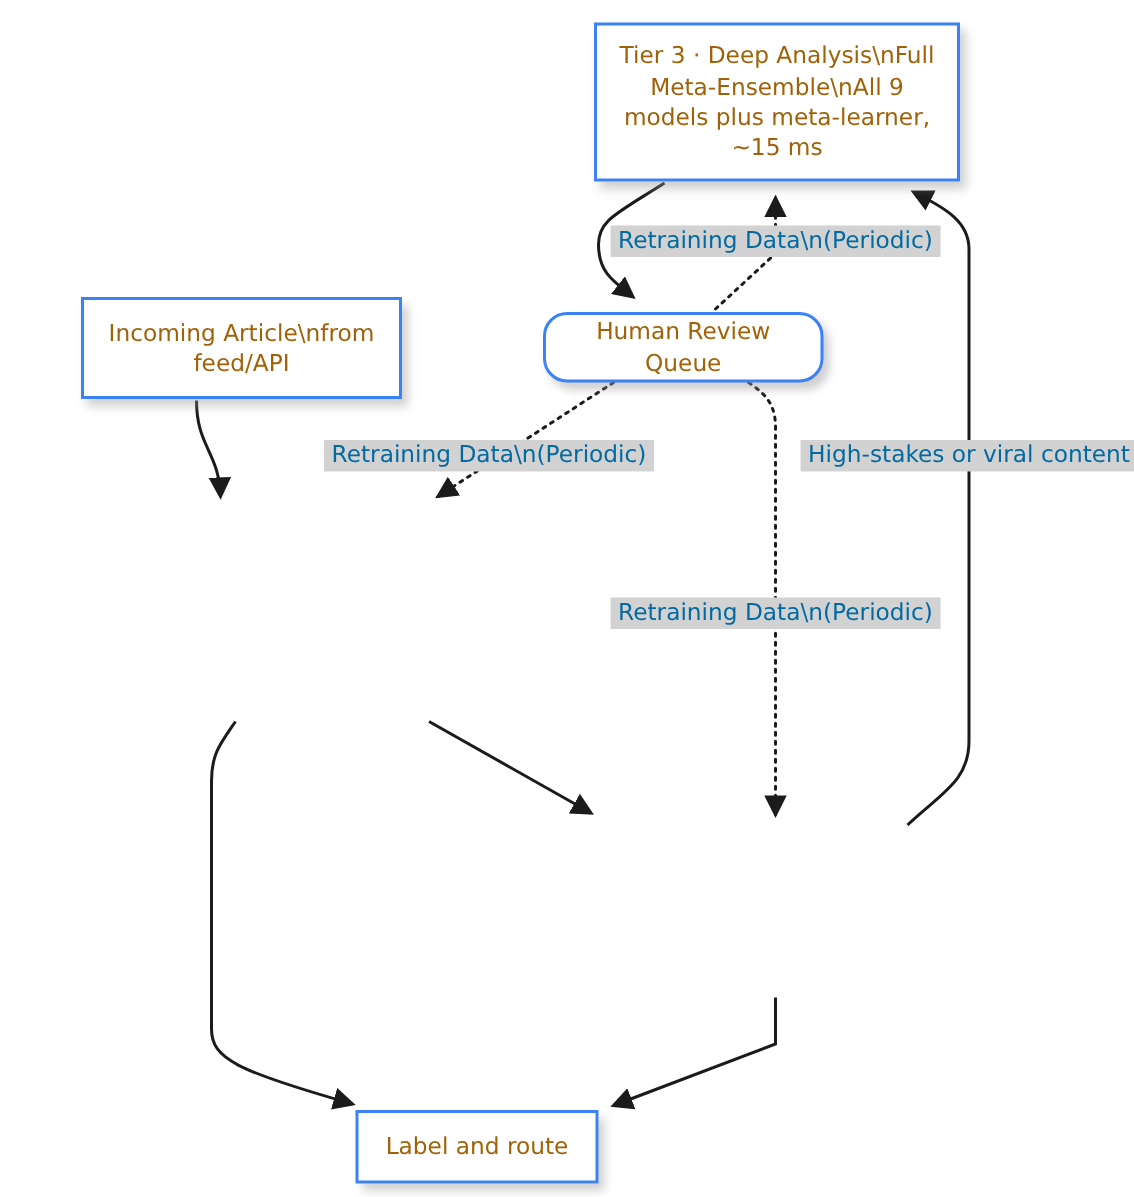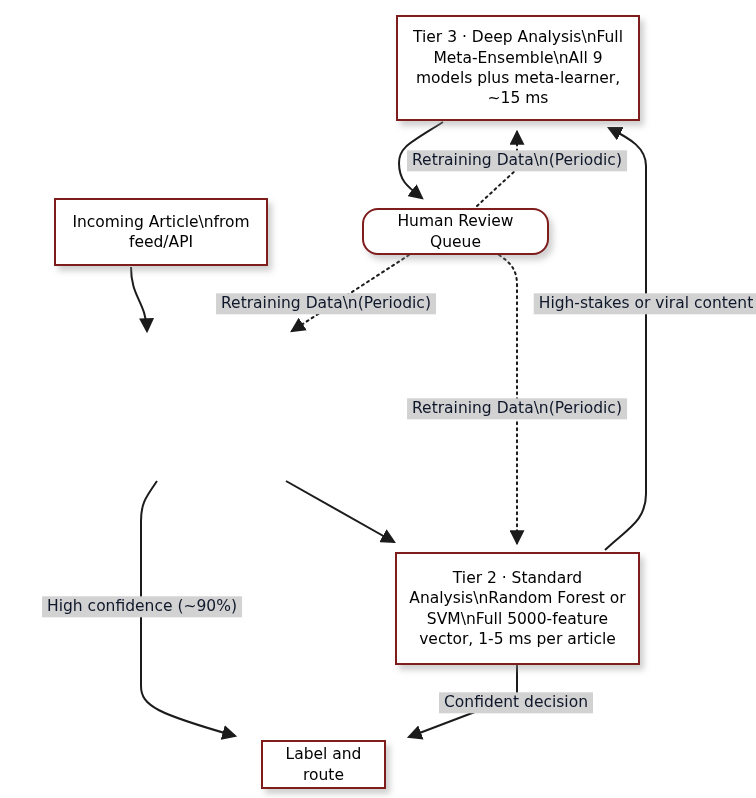--- a/index.html
+++ b/index.html
@@ -10,33 +10,33 @@
     font-family:"DejaVu Sans","Liberation Sans",sans-serif;
     overflow:hidden;
   }
   svg.edges{position:absolute;left:0;top:0;width:756px;height:798px;}
   .edge{fill:none;stroke:#1b1b1b;stroke-width:2px;}
   .edge.dotted{stroke-dasharray:2 4;stroke-linecap:round;}
   .node{
     position:absolute;
     box-sizing:border-box;
     background:#ffffff;
-    border:2px solid #7f1d1d;
-    color:#000000;
+    border:2px solid #3b82f6;
+    color:#a16207;
     display:flex;align-items:center;justify-content:center;
     text-align:center;
     font-size:15.5px;line-height:1.32;
     padding:6px 10px;
     box-shadow:4px 5px 6px rgba(150,150,150,0.45);
   }
   .edge-label{
     position:absolute;
     transform:translate(-50%,-50%);
     background:#d2d2d2;
-    color:#0f172a;
+    color:#0369a1;
     font-size:15.5px;
     line-height:1.25;
     padding:1px 5px;
     white-space:nowrap;
   }
 </style>
 </head>
 <body>
 
 <div class="canvas">
@@ -73,34 +73,29 @@
 
   <div class="node" style="left:7px;top:198px;width:214px;height:68px;margin-left:47px;">
     <span>Incoming Article\nfrom feed/API</span>
   </div>
 
   <div class="node" style="left:362px;top:208px;width:187px;height:47px;border-radius:16px;">
     <span>Human Review Queue</span>
   </div>
 
 
-  <div class="node" style="left:395px;top:552px;width:245px;height:113px;">
-    <span>Tier 2 · Standard Analysis\nRandom Forest or SVM\nFull 5000-feature vector, 1-5 ms per article</span>
-  </div>
 
-  <div class="node" style="left:261px;top:740px;width:125px;height:49px;align-items:center;">
+  <div class="node" style="left:237px;top:740px;width:162px;height:49px;align-items:center;">
     <span>Label and route</span>
   </div>
 
   <div class="edge-label" style="left:517px;top:161px;">Retraining Data\n(Periodic)</div>
 
   <div class="edge-label" style="left:326px;top:304px;">Retraining Data\n(Periodic)</div>
 
   <div class="edge-label" style="left:517px;top:409px;">Retraining Data\n(Periodic)</div>
 
   <div class="edge-label" style="left:646px;top:304px;">High-stakes or viral content</div>
 
 
-  <div class="edge-label" style="left:142px;top:607px;">High confidence (~90%)</div>
 
-  <div class="edge-label" style="left:516px;top:703px;">Confident decision</div>
 
 </div>
 
 </body></html>

